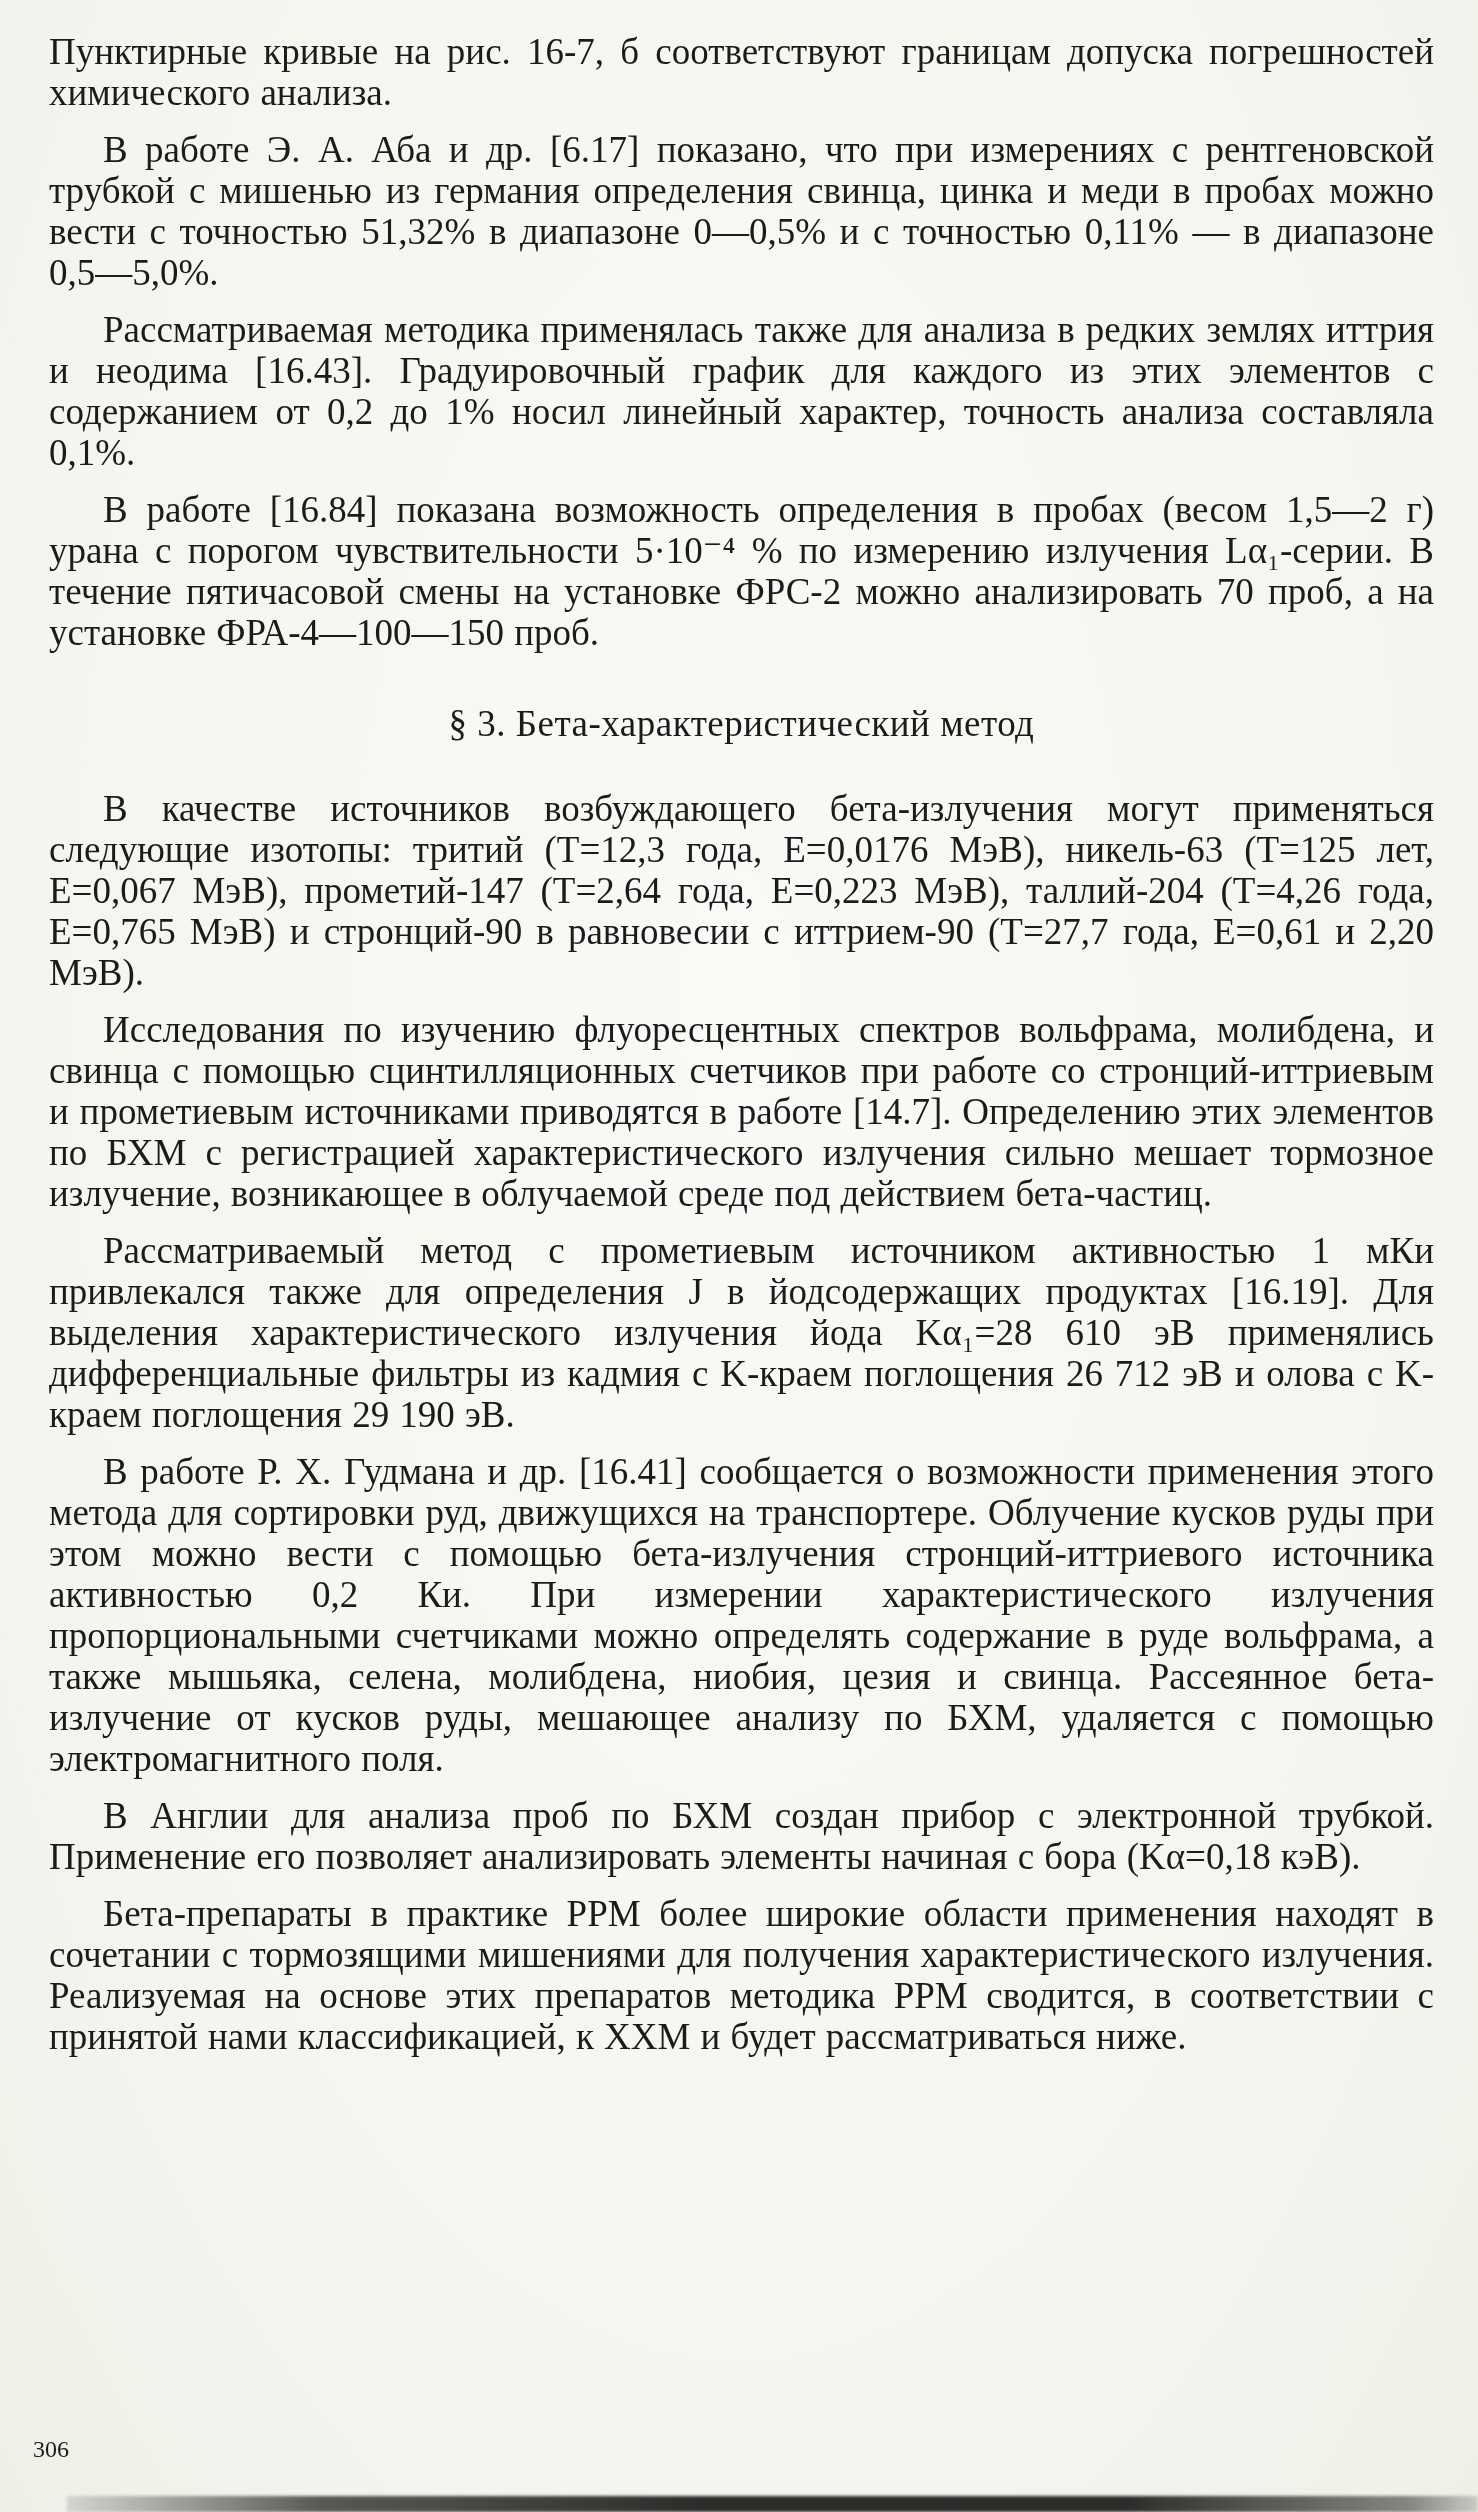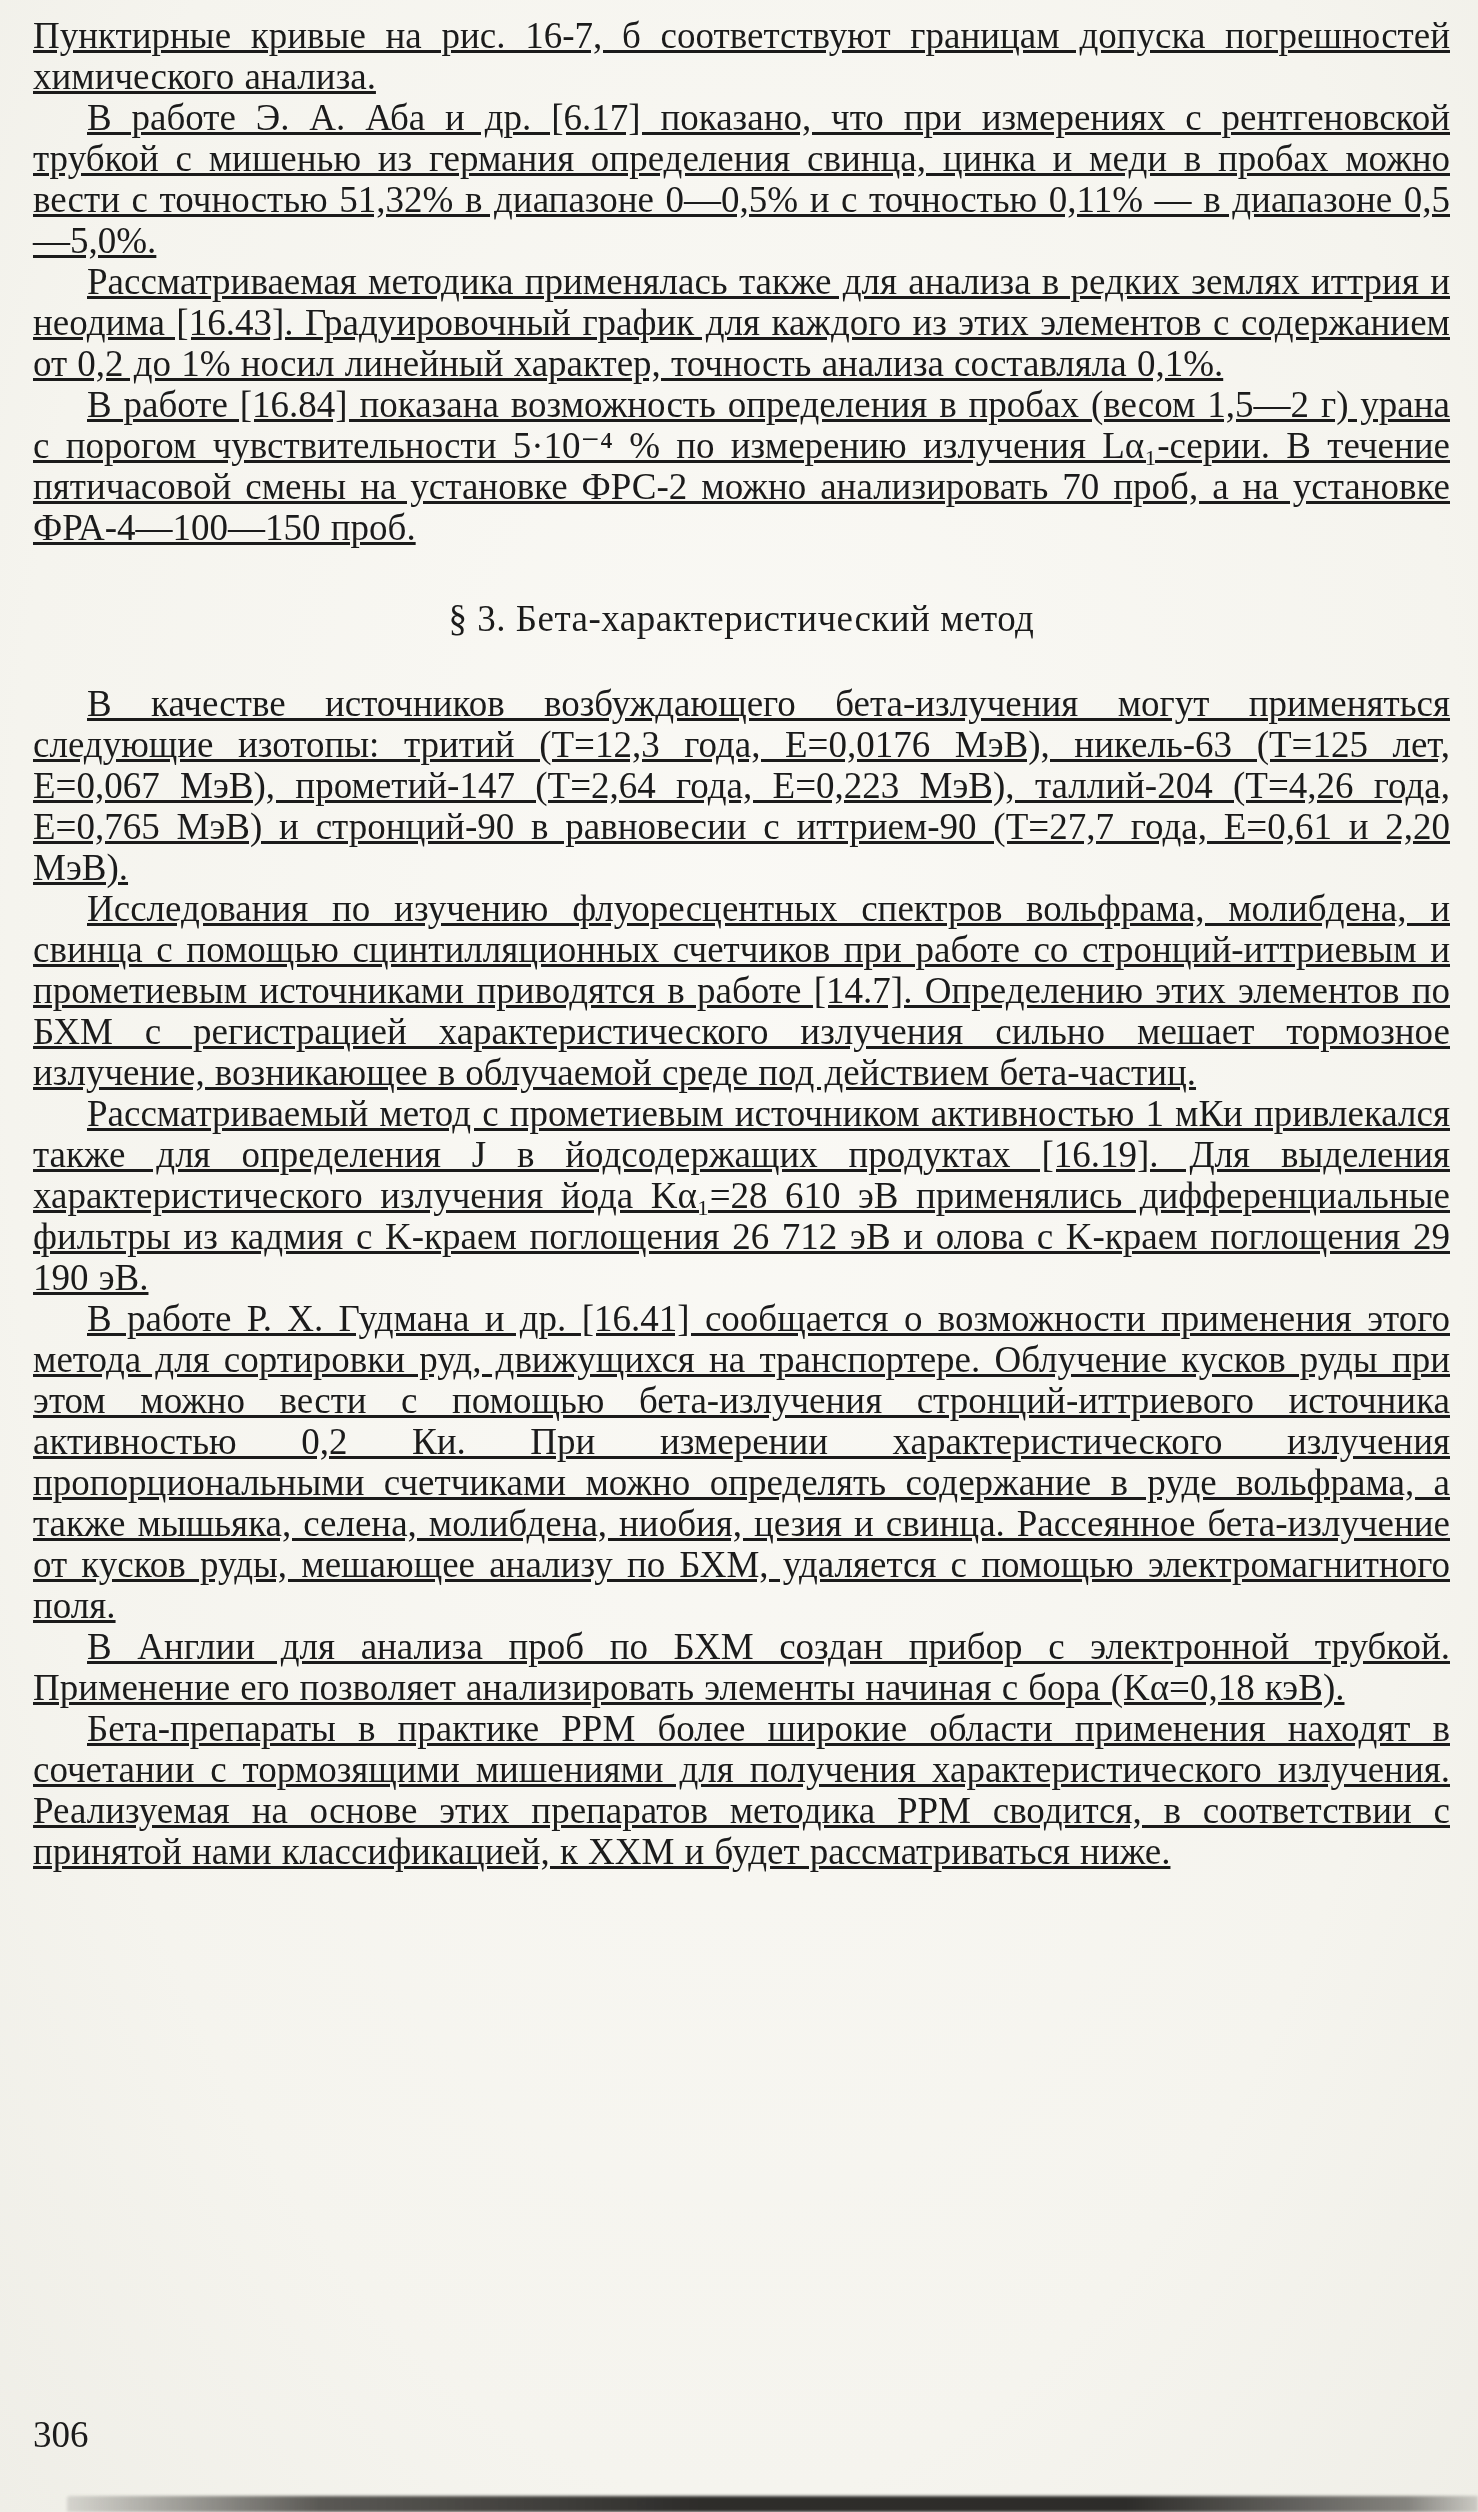--- a/index.html
+++ b/index.html
@@ -22,40 +22,39 @@
   }
   .body-text {
     font-size: 37px;
     line-height: 41px;
     text-align: justify;
     hyphens: auto;
     -webkit-hyphens: auto;
     word-spacing: 0.9px;
   }
   .body-text p.para {
-    margin: 0;
+    margin: 16px;
     text-indent: 54px;
-    text-decoration: underline;
   }
   .body-text.no-first-indent p.para:first-child {
     text-indent: 0;
   }
   .section-heading {
     font-size: 37px;
     line-height: 41px;
     font-weight: normal;
     text-align: center;
     margin: 50px 0 44px 0;
     letter-spacing: 0.5px;
   }
   .page-number {
     position: absolute;
     left: 33px;
-    bottom: 59px;
-    font-size: 37px;
+    bottom: 44px;
+    font-size: 24px;
     line-height: 37px;
     color: #1b1b1b;
   }
   .scan-bar {
     position: absolute;
     bottom: 0;
     left: 67px;
     right: 0;
     height: 15.7px;
     background: linear-gradient(to right,

